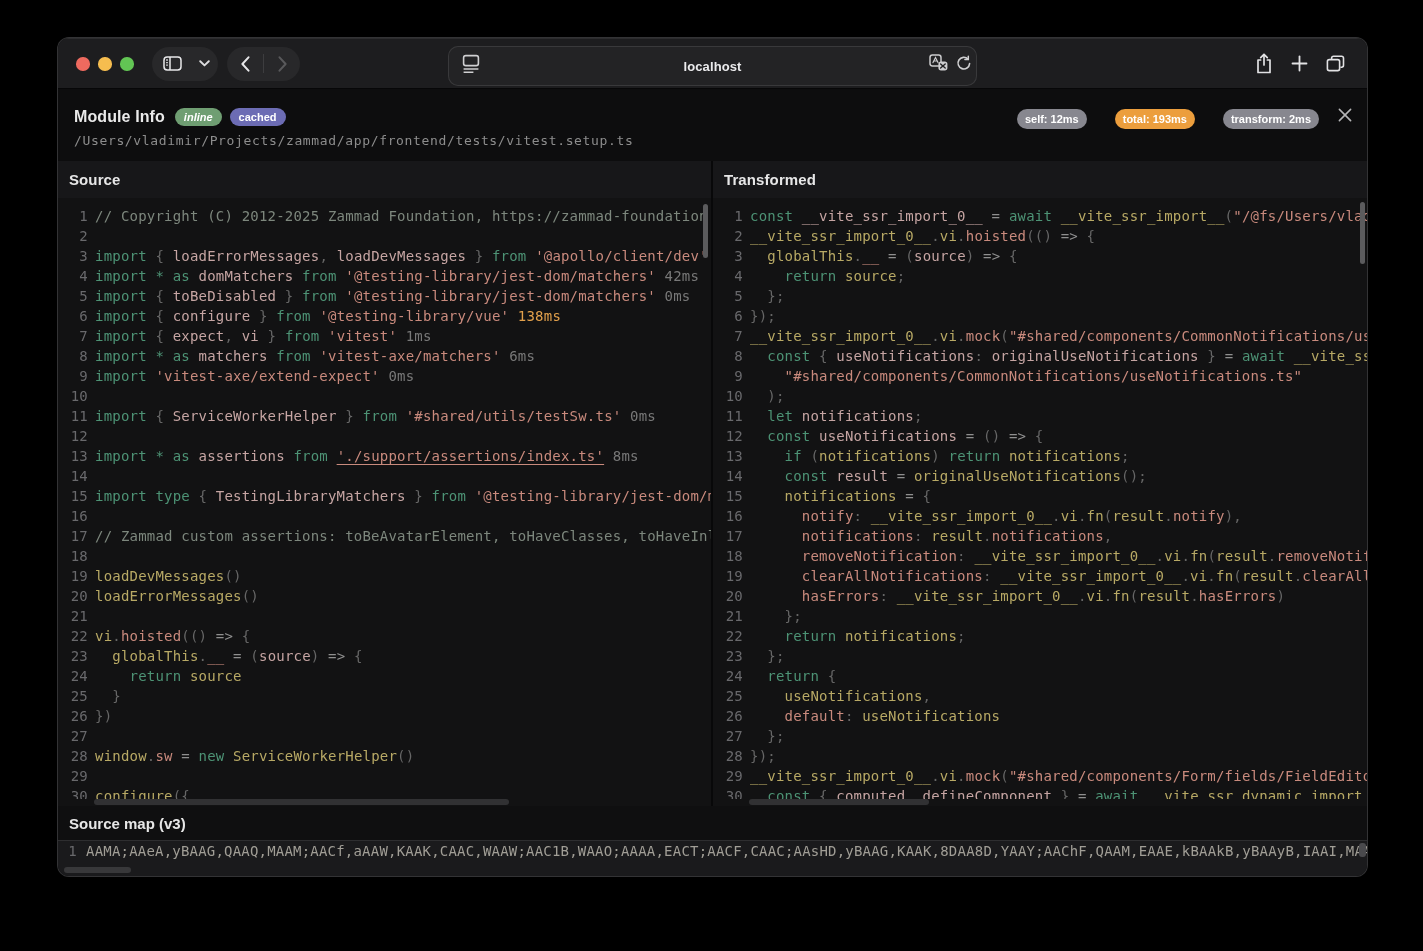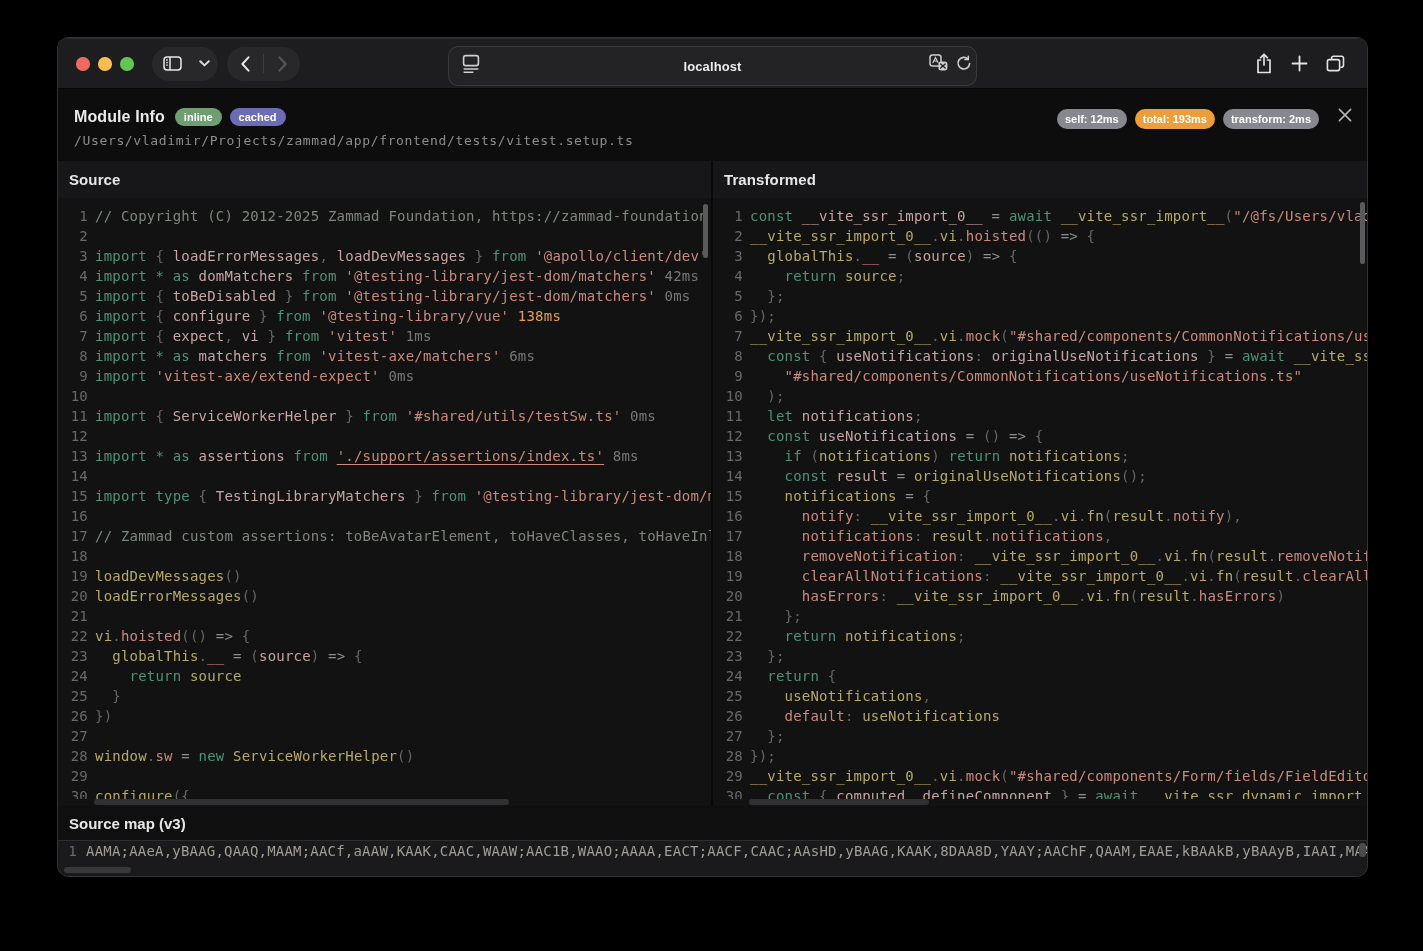--- a/index.html
+++ b/index.html
@@ -33,21 +33,21 @@
   .icon { display:inline-flex; align-items:center; justify-content:center; }
 
   
   .mod-header { position:absolute; left:0; right:0; top:51px; height:72px; background:#0d0d0e; }
   .mi-title-row { position:absolute; left:16px; top:19px; display:flex; align-items:center; gap:8px; }
   .mi-title { color:#eaeaea; font-size:16px; font-weight:700; letter-spacing:.1px; margin-right:2px; }
   .badge { border-radius:999px; color:#fff; font-size:11px; font-weight:700;
     padding:2.5px 9px 3.5px; line-height:12px; white-space:nowrap; }
   .mi-path { position:absolute; left:16px; top:44px; font-family:"DejaVu Sans Mono", monospace;
     font-size:13px; color:#8d8d8d; letter-spacing:.65px; }
-  .mi-badges { position:absolute; right:48px; top:20px; display:flex; gap:8px; }
+  .mi-badges { position:absolute; right:48px; top:20px; display:flex; gap:28px; }
   .mi-badges .badge { padding:3.5px 8px 4.5px; }
   .mi-close { position:absolute; left:1279px; top:18px; width:16px; height:16px; cursor:pointer; }
 
   .pane-heads { position:absolute; left:0; right:0; top:123px; height:37px; background:#171719;
     display:flex; }
   .pane-heads .ph { width:653px; display:flex; align-items:center; padding-left:11px;
     color:#e7e7e7; font-size:15px; font-weight:700; letter-spacing:.1px; }
   .pane-heads .ph + .phdiv + .ph { width:auto; flex:1;text-align:center; }
   .phdiv, .pdiv { width:2px; background:#080809; }
 
@@ -177,21 +177,21 @@
             <rect x="1.4" y="4.6" width="12.2" height="11" rx="1.9"></rect>
           </svg>
         </span>
       </div>
     </div>
 
     <div class="mod-header">
       <div class="mi-title-row">
         <span class="mi-title">Module Info</span>
         <span id="mi-badges" style="display:flex;gap:8px">
-            <span class="badge" style="background: rgb(111, 158, 114);">inline</span>
+            <span class="badge" style="background: rgb(111, 158, 114); font-style: italic;">inline</span>
             <span class="badge" style="background: rgb(108, 108, 180);">cached</span>
           </span>
       </div>
       <div class="mi-path">/Users/vladimir/Projects/zammad/app/frontend/tests/vitest.setup.ts</div>
       <div class="mi-badges" id="timing-badges">
           <span class="badge" style="background: rgb(135, 135, 143);">self: 12ms</span>
           <span class="badge" style="background: rgb(236, 158, 61);">total: 193ms</span>
           <span class="badge" style="background: rgb(135, 135, 143);">transform: 2ms</span>
         </div>
       <span class="mi-close icon">

